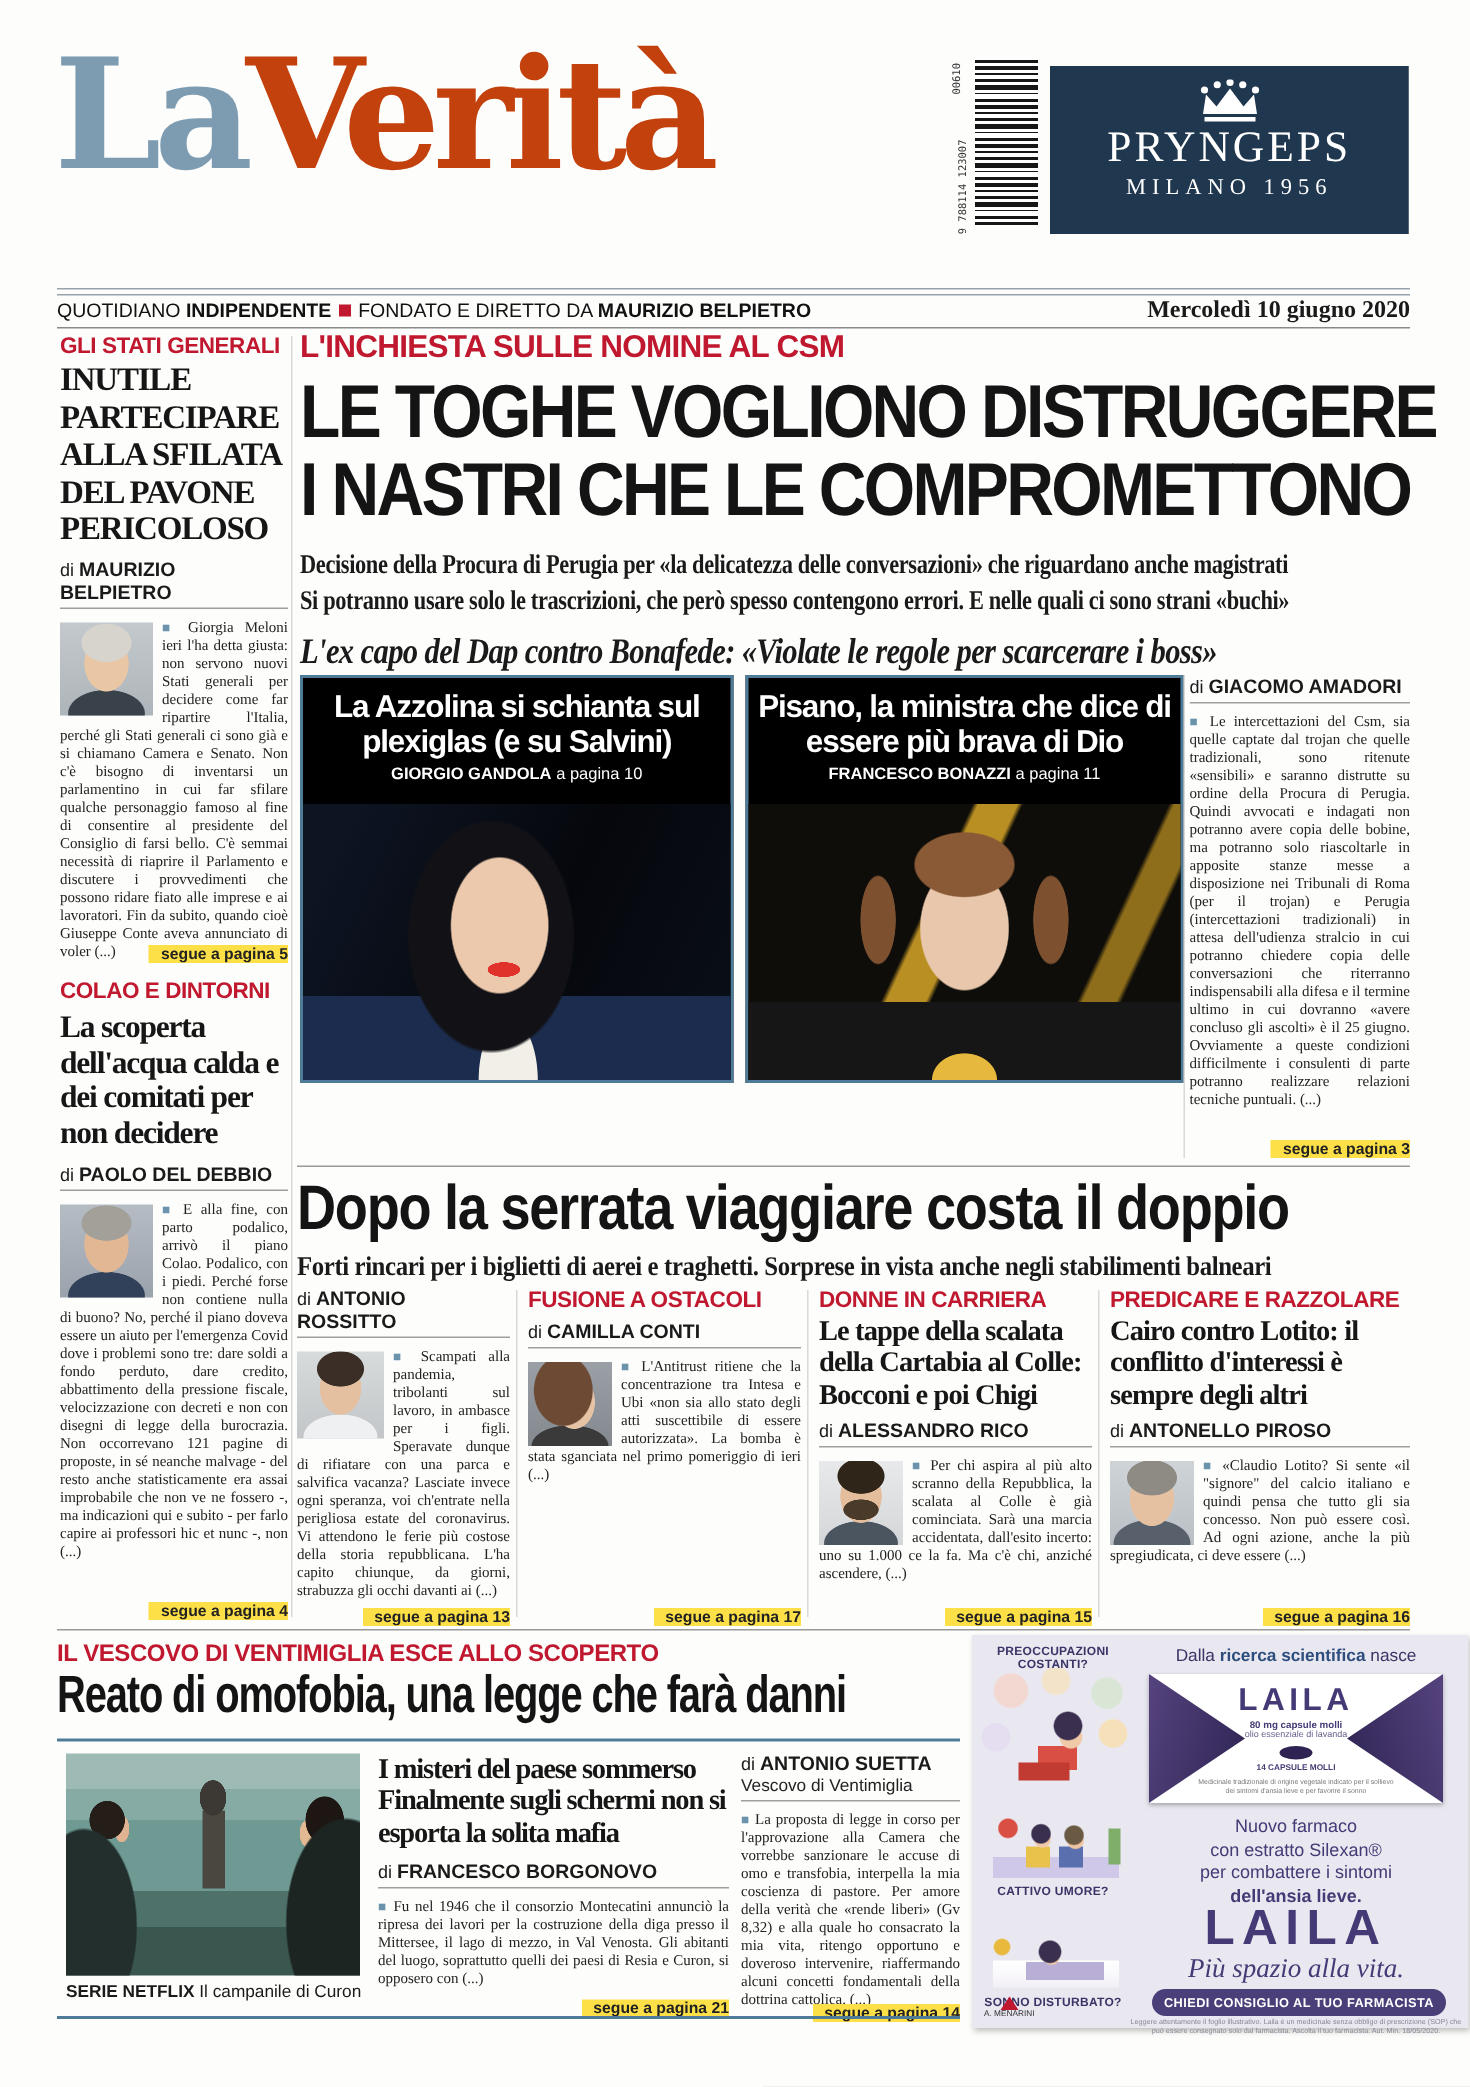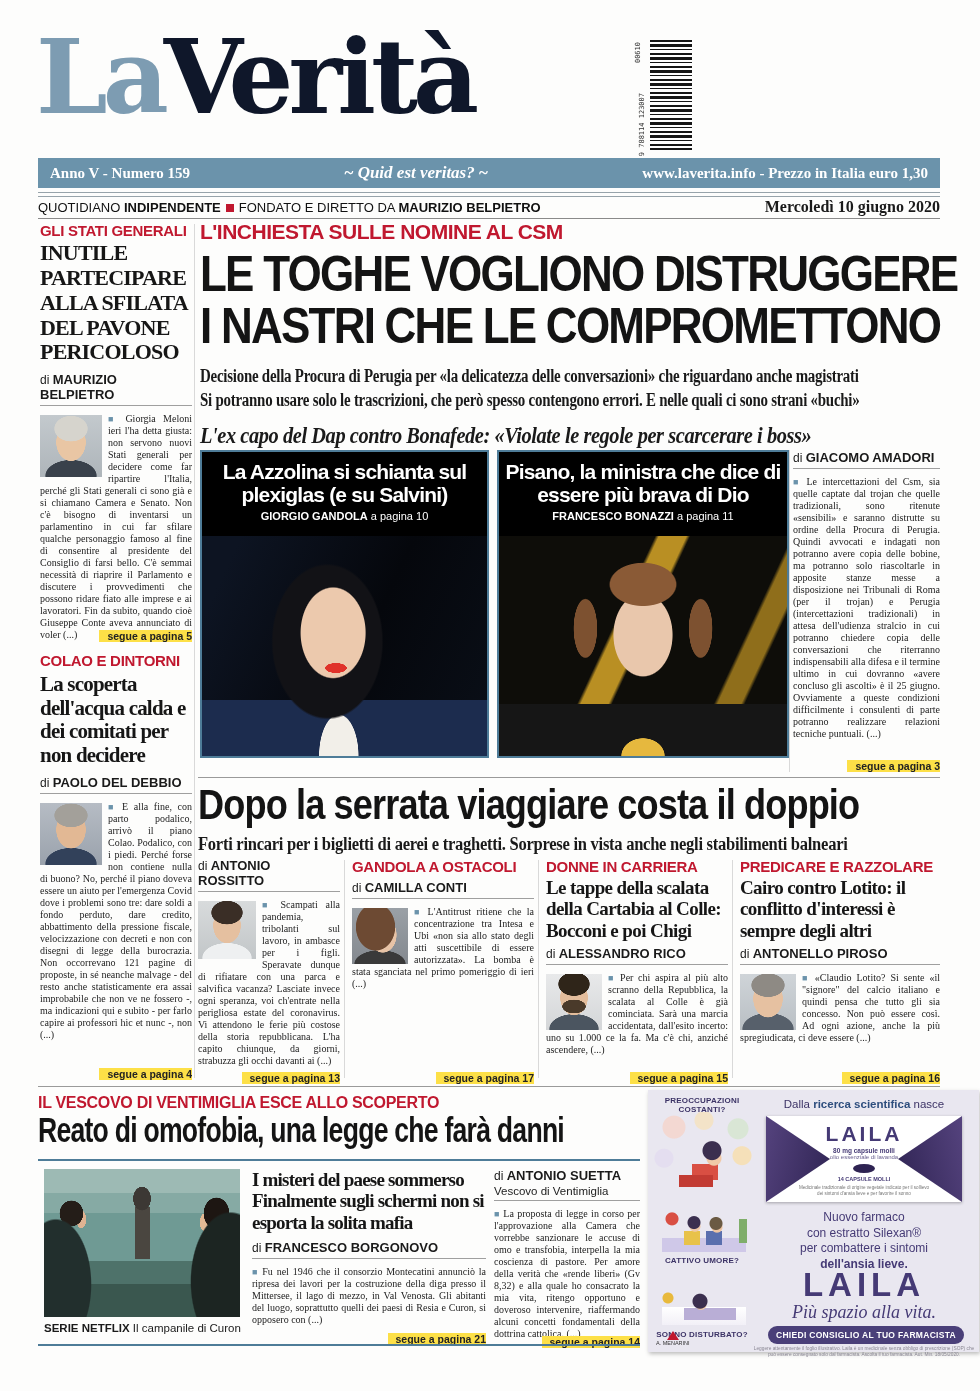--- a/index.html
+++ b/index.html
@@ -4,21 +4,21 @@
 <style>
   html,body{margin:0;padding:0;background:#e9e9e9;}
   .page{position:relative;width:980px;height:1391px;background:#fdfdfc;margin:0 auto;
         overflow:hidden;font-family:"Liberation Serif",serif;color:#1a1a1a;}
   .abs{position:absolute;}
 
   
   .logo{left:36px;top:26px;font-family:"DejaVu Serif",serif;font-weight:bold;
         font-size:102px;line-height:1;letter-spacing:-5px;}
   .logo .la{color:#7d9cb2;}
-  .logo .verita{color:#0f172a;}
+  .logo .verita{color:#c2410c;}
   .barcode{left:634px;top:40px;width:58px;height:116px;}
   .barcode .bars{position:absolute;left:16px;top:0;right:0;bottom:6px;
     background:repeating-linear-gradient(180deg,#161616 0 2px,#fff 2px 4px,#161616 4px 7px,#fff 7px 9px,#161616 9px 10px,#fff 10px 13px);}
   .barcode .btop{position:absolute;left:0;top:2px;writing-mode:vertical-rl;transform:rotate(180deg);
     font-family:"DejaVu Sans Mono",monospace;font-size:7px;color:#333;}
   .barcode .bnum{position:absolute;left:4px;bottom:0;writing-mode:vertical-rl;transform:rotate(180deg);
     font-family:"DejaVu Sans Mono",monospace;font-size:7px;color:#333;}
   .pryngeps{left:700px;top:44px;width:239px;height:112px;background:#20384f;color:#fff;
     text-align:center;box-shadow:inset 0 0 0 1px #20384f;}
   .pryngeps .crown{margin-top:9px;height:30px;}
@@ -63,21 +63,21 @@
   .lead .kicker{font-size:21px;letter-spacing:-0.5px;}
   .lead-h{margin-top:4px;font-family:"Liberation Sans",sans-serif;font-weight:bold;color:#141414;}
   .lead-h span{display:block;white-space:nowrap;font-size:50px;line-height:1.04;letter-spacing:-2px;
     transform:scaleX(.88);transform-origin:left top;}
   .deck{margin-top:12px;font-weight:bold;font-size:18px;line-height:1.35;}
   .deck span{display:block;white-space:nowrap;transform:scaleX(.83);transform-origin:left top;letter-spacing:-0.3px;}
   .quote{margin-top:9px;font-style:italic;font-weight:bold;font-size:24px;white-space:nowrap;
     transform:scaleX(.85);transform-origin:left top;letter-spacing:-0.5px;}
 
   
-  .pbox{top:450px;height:308px;background:#000;border:2px solid #4e7c98;box-sizing:border-box;}
+  .pbox{top:450px;height:272px;background:#000;border:2px solid #4e7c98;box-sizing:border-box;}
   .pbox-title{color:#fff;font-family:"Liberation Sans",sans-serif;font-weight:bold;
     font-size:21px;line-height:1.1;text-align:center;letter-spacing:-0.8px;padding:8px 6px 2px 6px;}
   .pbox-credit{color:#fff;text-align:center;font-family:"Liberation Sans",sans-serif;font-size:11px;margin-top:2px;}
   .pbox-credit .cn{font-weight:bold;}
   .pbox-photo{position:absolute;left:0;right:0;bottom:0;top:84px;}
 
   .ph-azzolina{background:
     radial-gradient(ellipse 11px 5px at 47% 60%,#e0322a 97%,transparent),
     radial-gradient(ellipse 33px 46px at 46% 44%,#ecc9ad 97%,transparent),
     radial-gradient(ellipse 56px 78px at 44% 48%,#121216 97%,transparent),
@@ -221,26 +221,36 @@
   <div class="abs logo">
     <span class="la">La</span><span class="verita">Verità</span>
   </div>
 
   <div class="abs barcode">
     <div class="bars"></div>
     <div class="btop">00610</div>
     <div class="bnum">9 788114 123007</div>
   </div>
 
-
-  <div class="abs band">
-    <span>Anno V - Numero 159</span>
-    <span class="motto">Quid est veritas?</span>
-    <span>www.laverita.info - Prezzo in Italia euro 1,30</span>
-  </div>
+  <div class="abs pryngeps">
+    <div class="crown">
+      <svg width="46" height="30" viewBox="0 0 46 30" aria-hidden="true">
+        <circle cx="6" cy="7" r="2.4" fill="#fff"></circle>
+          <circle cx="14.5" cy="3.5" r="2.4" fill="#fff"></circle>
+        <circle cx="23" cy="2" r="2.4" fill="#fff"></circle>
+          <circle cx="31.5" cy="3.5" r="2.4" fill="#fff"></circle>
+        <circle cx="40" cy="7" r="2.4" fill="#fff"></circle>
+        <path d="M5 23 L7 10 L14 18 L23 6 L32 18 L39 10 L41 23 Z" fill="#fff"></path>
+        <rect x="6" y="25" width="34" height="3" fill="#fff"></rect>
+      </svg>
+    </div>
+    <div class="brand">PRYNGEPS</div>
+    <div class="city">MILANO 1956</div>
+  </div>
+
   <div class="abs dbl-rule"></div>
 
   <div class="abs subband">
     <span class="l">
       <span>QUOTIDIANO</span>
       <b>INDIPENDENTE</b><span class="redsq"></span><span>FONDATO E DIRETTO DA</span>
       <b>MAURIZIO BELPIETRO</b>
     </span>
     <span class="date">Mercoledì 10 giugno 2020</span>
   </div>
@@ -325,21 +335,21 @@
     <div class="byline" style="margin-top:0;">
       <span class="di">di</span>
       <span class="nm">ANTONIO ROSSITTO</span>
     </div>
     <div class="headshot ph-rossitto" style="width:58px;height:58px;margin-top:9px;"></div>
     <p class="body">Scampati alla pandemia, tribolanti sul lavoro, in ambasce per i figli. Speravate dunque di rifiatare con una parca e salvifica vacanza? Lasciate invece ogni speranza, voi ch'entrate nella perigliosa estate del coronavirus. Vi attendono le ferie più costose della storia repubblicana. L'ha capito chiunque, da giorni, strabuzza gli occhi davanti ai (...)</p>
     <div class="segue">segue a pagina 13</div>
   </div>
 
   <div class="abs tcol clip" style="left:352px;width:182px;">
-    <div class="kicker">GANDOLA A OSTACOLI</div>
+    <div class="kicker">FUSIONE A OSTACOLI</div>
     <div class="byline">
       <span class="di">di</span>
       <span class="nm">CAMILLA CONTI</span>
     </div>
     <div class="headshot ph-conti" style="width:56px;height:56px;margin-top:9px;"></div>
     <p class="body">L'Antitrust ritiene che la concentrazione tra Intesa e Ubi «non sia allo stato degli atti suscettibile di essere autorizzata». La bomba è stata sganciata nel primo pomeriggio di ieri (...)</p>
     <div class="segue">segue a pagina 17</div>
   </div>
 
   <div class="abs tcol clip" style="left:546px;width:182px;">

